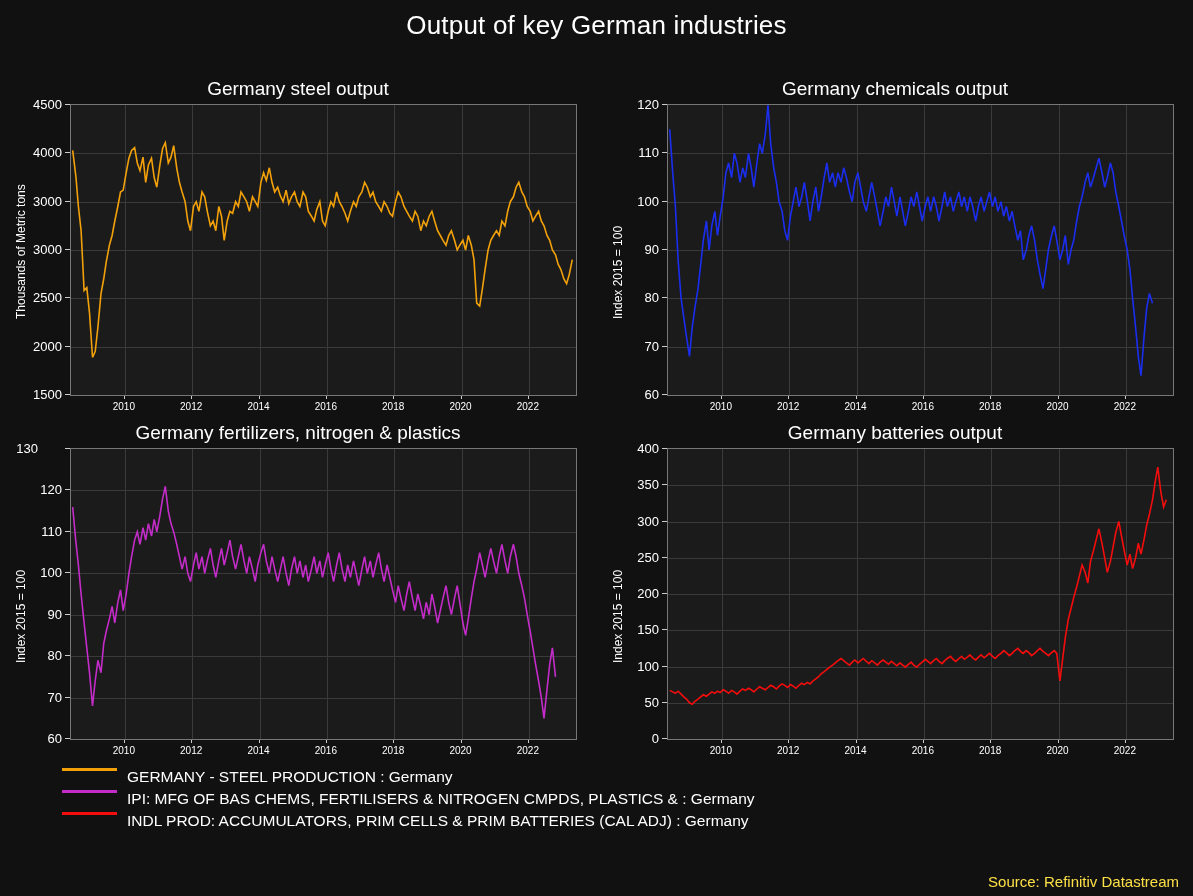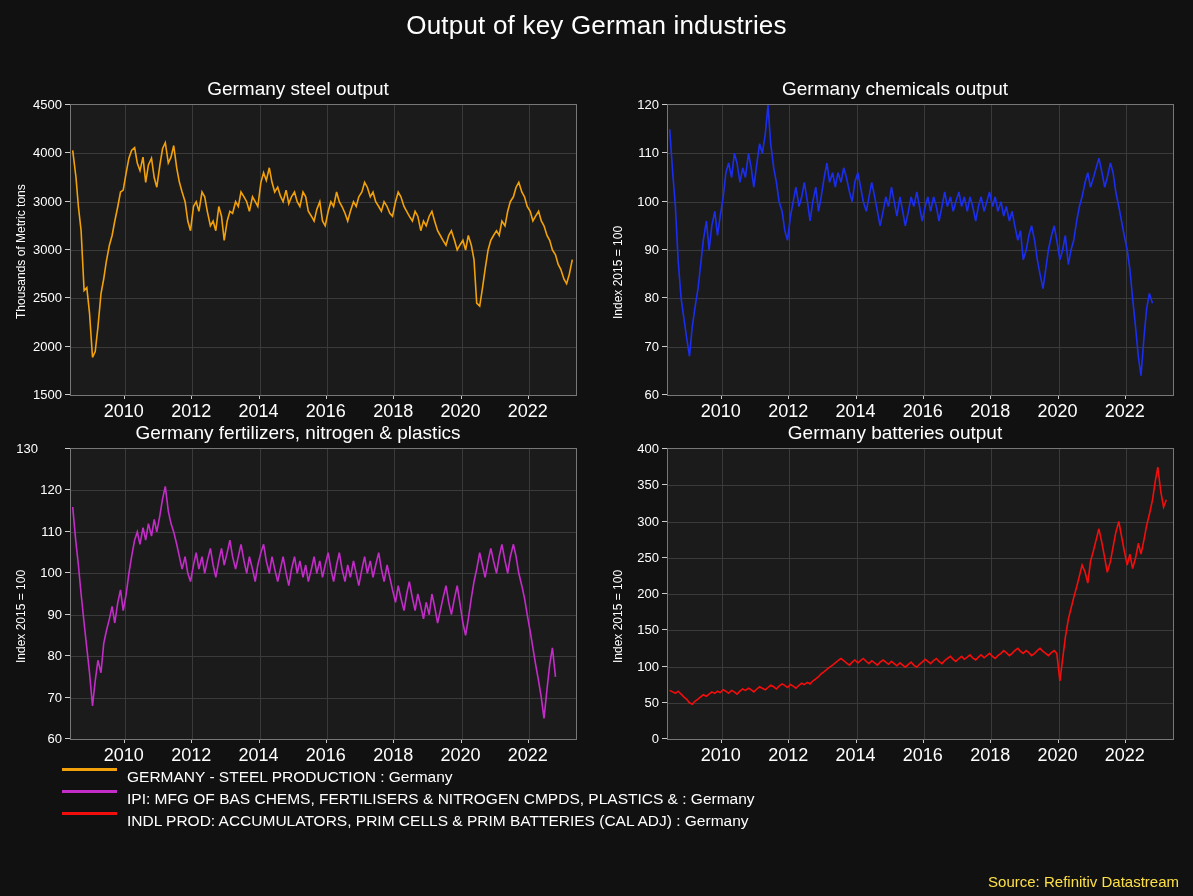--- a/index.html
+++ b/index.html
@@ -61,21 +61,21 @@
     position: absolute;
     right: 0;
     font-size: 13px;
     color: #ffffff;
     text-align: right;
     transform: translateY(-50%);
     white-space: nowrap;
   }
   .xtick-label {
     position: absolute;
-    font-size: 18px;
+    font-size: 10px;
     color: #ffffff;
     text-align: right;
     transform: translateX(-50%);
     white-space: nowrap;
   }
   .tick-mark-y {
     position: absolute;
     height: 1px;
     width: 5px;
     background: #cccccc;

